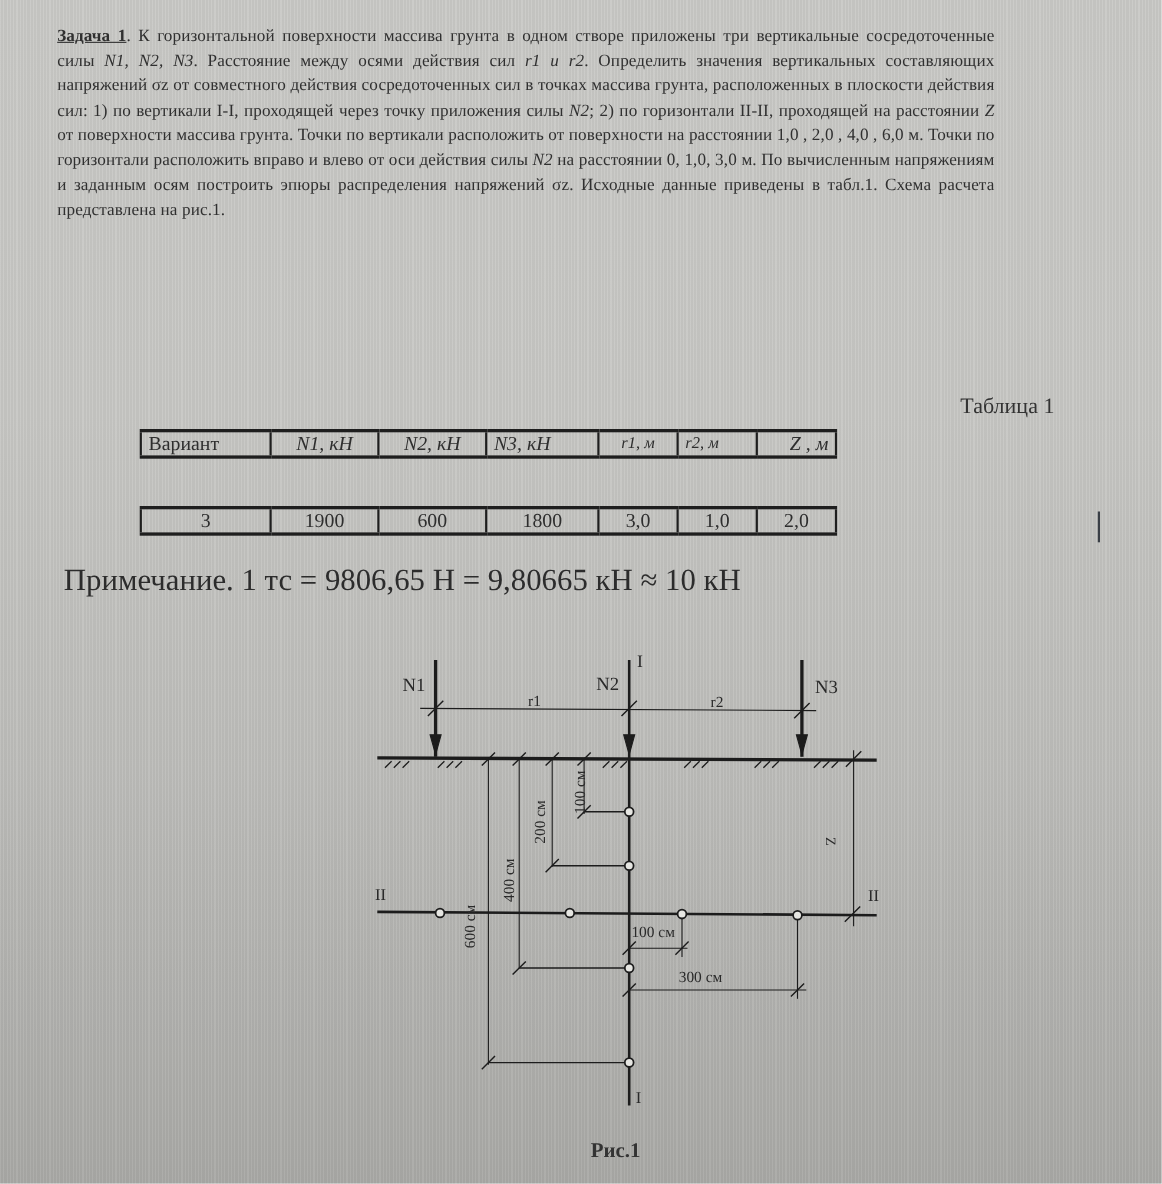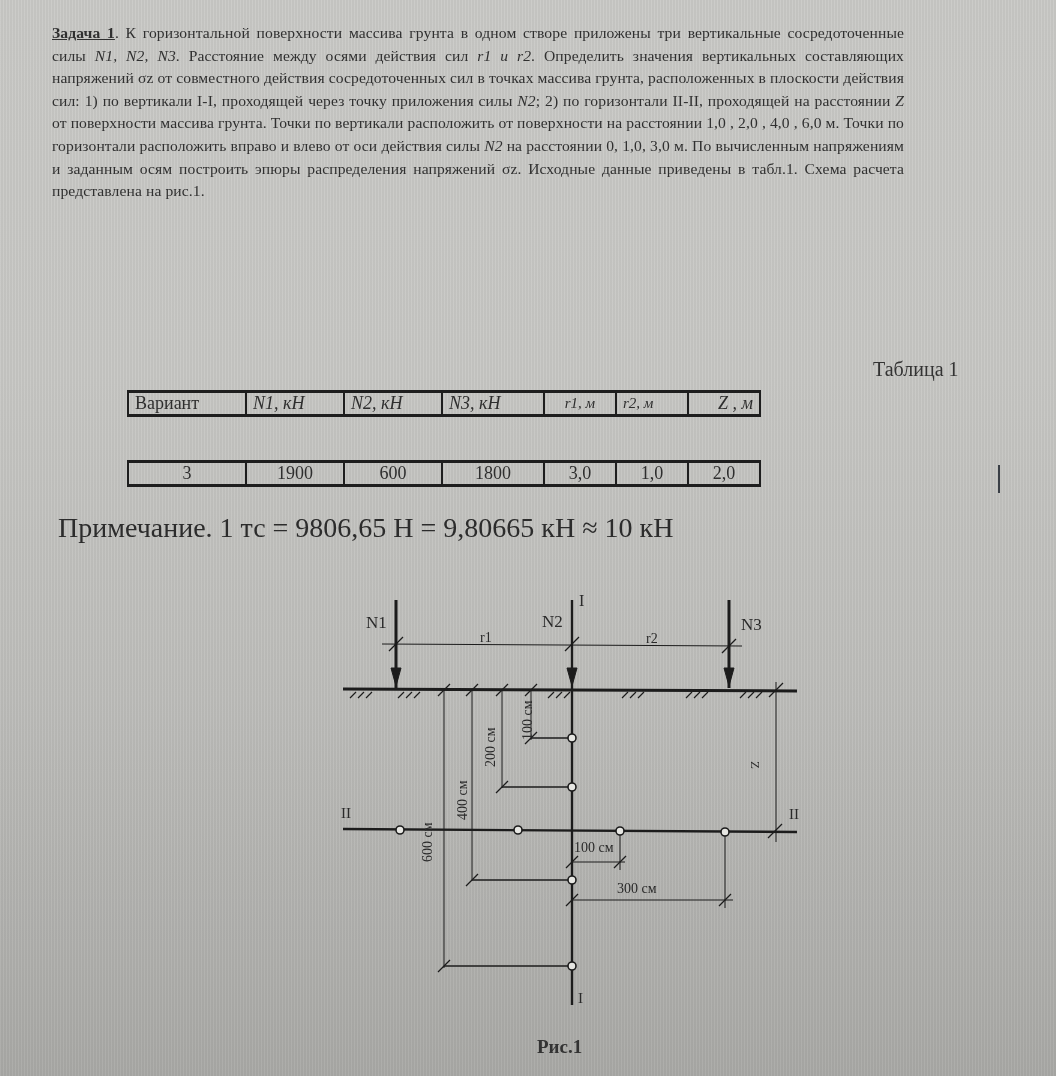--- a/index.html
+++ b/index.html
@@ -59,22 +59,22 @@
   <div class="task">
     <span class="lead">Задача 1</span><span>. К горизонтальной поверхности массива грунта в одном створе приложены три вертикальные сосредоточенные силы </span><i>N1, N2, N3</i><span>. Расстояние между осями действия сил </span><i>r1 и r2</i><span>. Определить значения вертикальных составляющих напряжений σz от совместного действия сосредоточенных сил в точках массива грунта, расположенных в плоскости действия сил: 1) по вертикали I-I, проходящей через точку приложения силы </span><i>N2</i><span>; 2) по горизонтали II-II, проходящей на расстоянии </span><i>Z</i><span> от поверхности массива грунта. Точки по вертикали расположить от поверхности на расстоянии 1,0 , 2,0 , 4,0 , 6,0 м.  Точки по горизонтали расположить вправо и влево от оси действия силы </span><i>N2</i><span> на расстоянии 0, 1,0, 3,0 м. По вычисленным напряжениям и заданным осям построить эпюры распределения напряжений σz. Исходные данные приведены в табл.1. Схема расчета представлена на рис.1.</span>
   </div>
 
   <div class="table-caption">Таблица 1</div>
 
   <table class="tbl head">
     <tbody>
         <tr>
       <td style="width:104px;text-align:left">Вариант</td>
-      <td style="width:84px;text-align:left"><i>N1, кН</i></td>
-      <td style="width:84px;text-align:left"><i>N2, кН</i></td>
+      <td style="width:84px;text-align:center"><i>N1, кН</i></td>
+      <td style="width:84px;text-align:center"><i>N2, кН</i></td>
       <td style="width:88px;text-align:left"><i>N3, кН</i></td>
       <td style="width:58px;text-align:center;font-size:15px"><i>r1, м</i></td>
       <td style="width:58px;text-align:left;font-size:15px"><i>r2, м</i></td>
       <td style="width:58px;text-align:right"><i>Z , м</i></td>
     </tr>
   </tbody>
     </table>
 
   <table class="tbl vals">
     <tbody>

